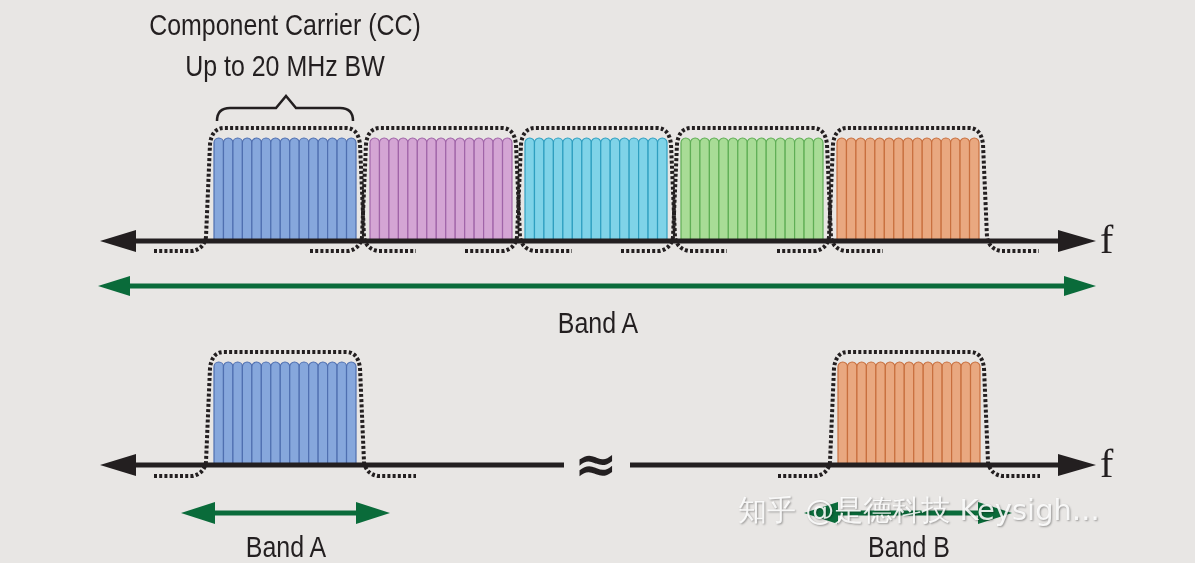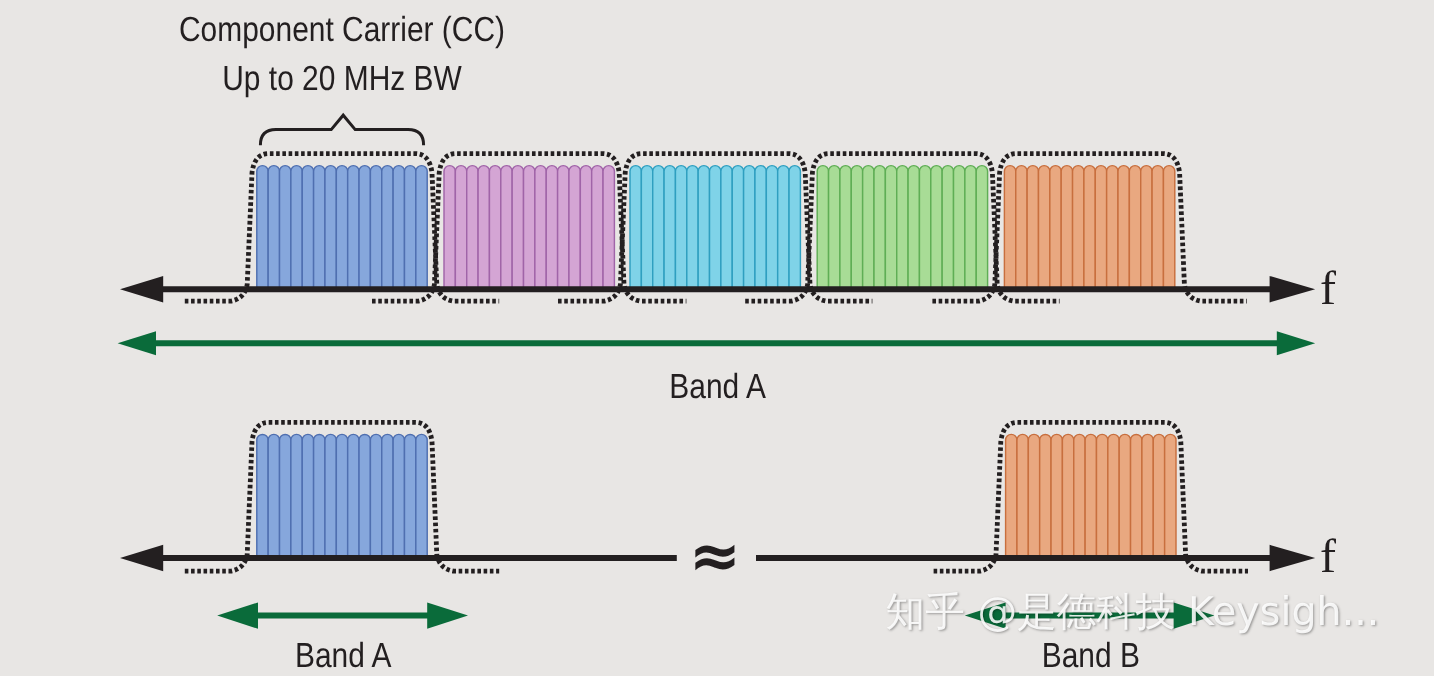--- a/index.html
+++ b/index.html
@@ -20,21 +20,21 @@
     .cc-title div { line-height: 41px; }
     .f-label {
       position: absolute; font-family: "Liberation Serif", "DejaVu Serif", serif;
       font-size: 40px; color: #231f20; line-height: 40px;
     }
     .approx {
       position: absolute; left: 574px; top: 436px; font-size: 52px; line-height: 56px;
       color: #231f20; font-family: "DejaVu Sans", sans-serif; font-weight: bold;
     }
     .watermark {
-      position: absolute; left: 738px; top: 490px; font-size: 33px; line-height: 40px;
+      position: absolute; left: 738px; top: 490px; font-size: 29px; line-height: 40px;
       color: rgba(255,255,255,0.88); white-space: nowrap;
       text-shadow: 1px 1px 2px rgba(0,0,0,0.35);
       font-family: "DejaVu Sans", sans-serif;
     }
   </style>
 </head>
 <body>
 
 <svg id="diagram" width="1195" height="563" viewBox="0 0 1195 563" xmlns="http://www.w3.org/2000/svg">
   <defs>

